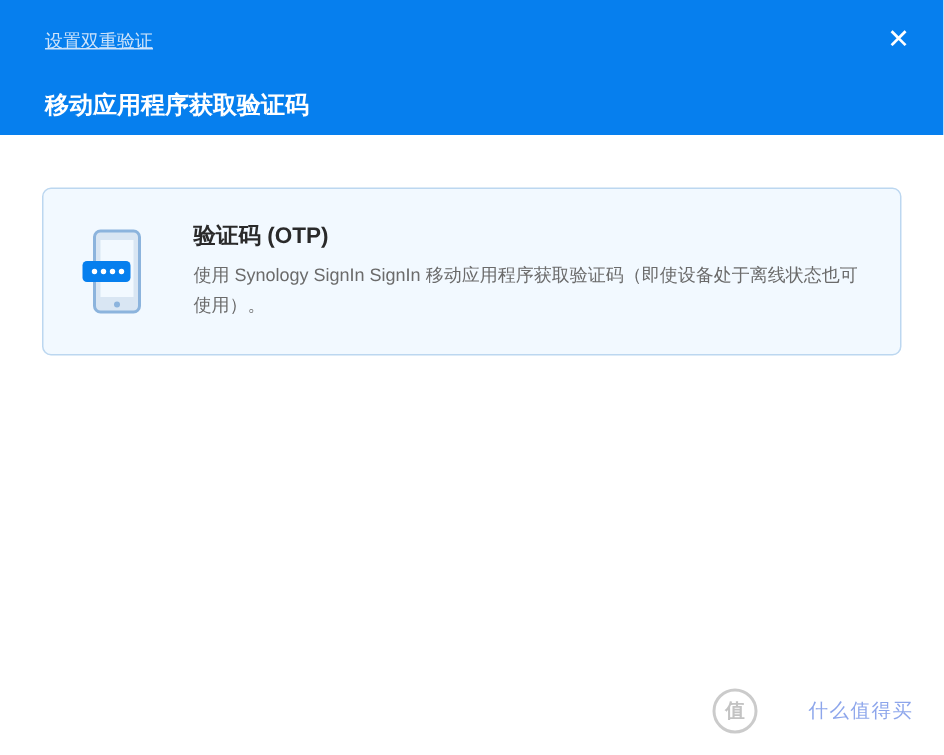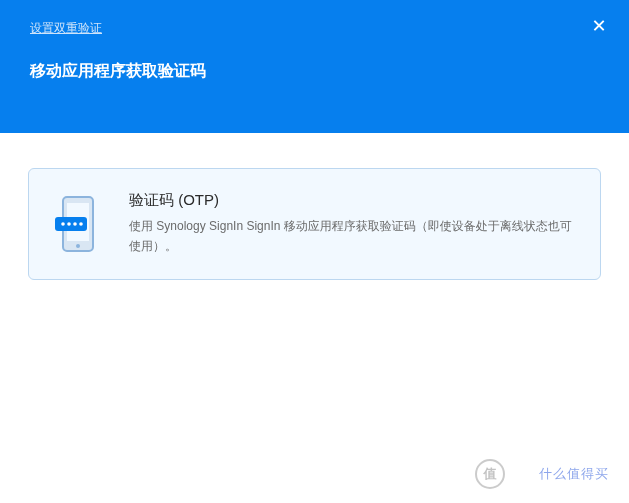--- a/index.html
+++ b/index.html
@@ -10,21 +10,21 @@
     body {
       font-family: -apple-system, BlinkMacSystemFont, "Segoe UI", "Microsoft YaHei", sans-serif;
       width: 629px;
       height: 503px;
       background: #fff;
       position: relative;
       overflow: hidden;
     }
     .header {
       background: #067fee;
-      height: 133px;
+      height: 90px;
       padding: 18px 30px 0 30px;
       position: relative;
     }
     .header-link {
       color: #cfe4fa;
       font-size: 12px;
       text-decoration: underline;
       display: inline-block;
       margin-bottom: 20px;
     }
@@ -65,21 +65,21 @@
       height: 60px;
       flex-shrink: 0;
       margin-right: 28px;
       margin-top: 4px;
     }
     .option-text {
       flex: 1;
     }
     .option-title {
       font-size: 15px;
-      font-weight: normal;
+      font-weight: bold;
       color: #2a2a2a;
       margin-bottom: 6px;
     }
     .option-desc {
       font-size: 12px;
       color: #6b6b6b;
       line-height: 1.7;
     }
     .watermark {
       position: absolute;

